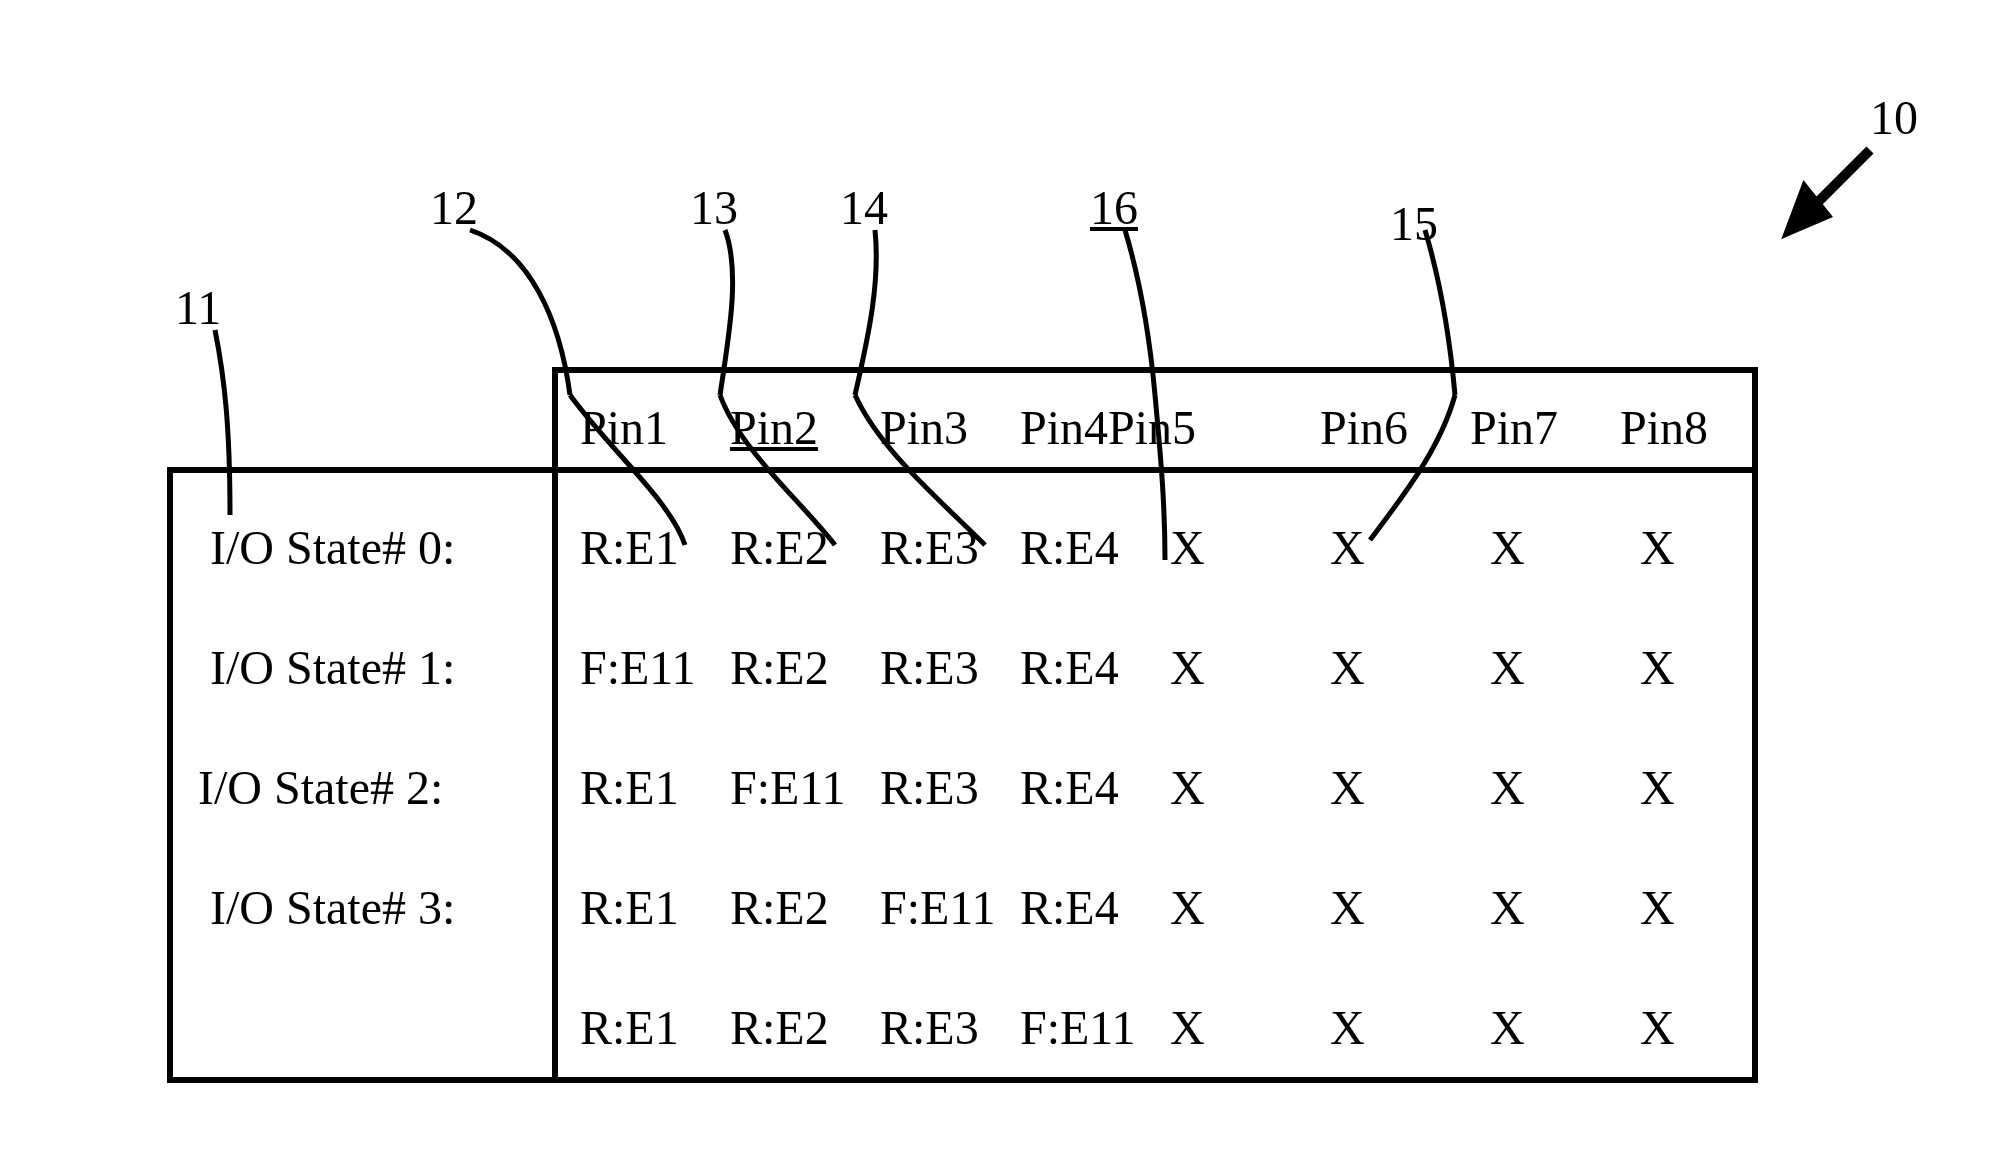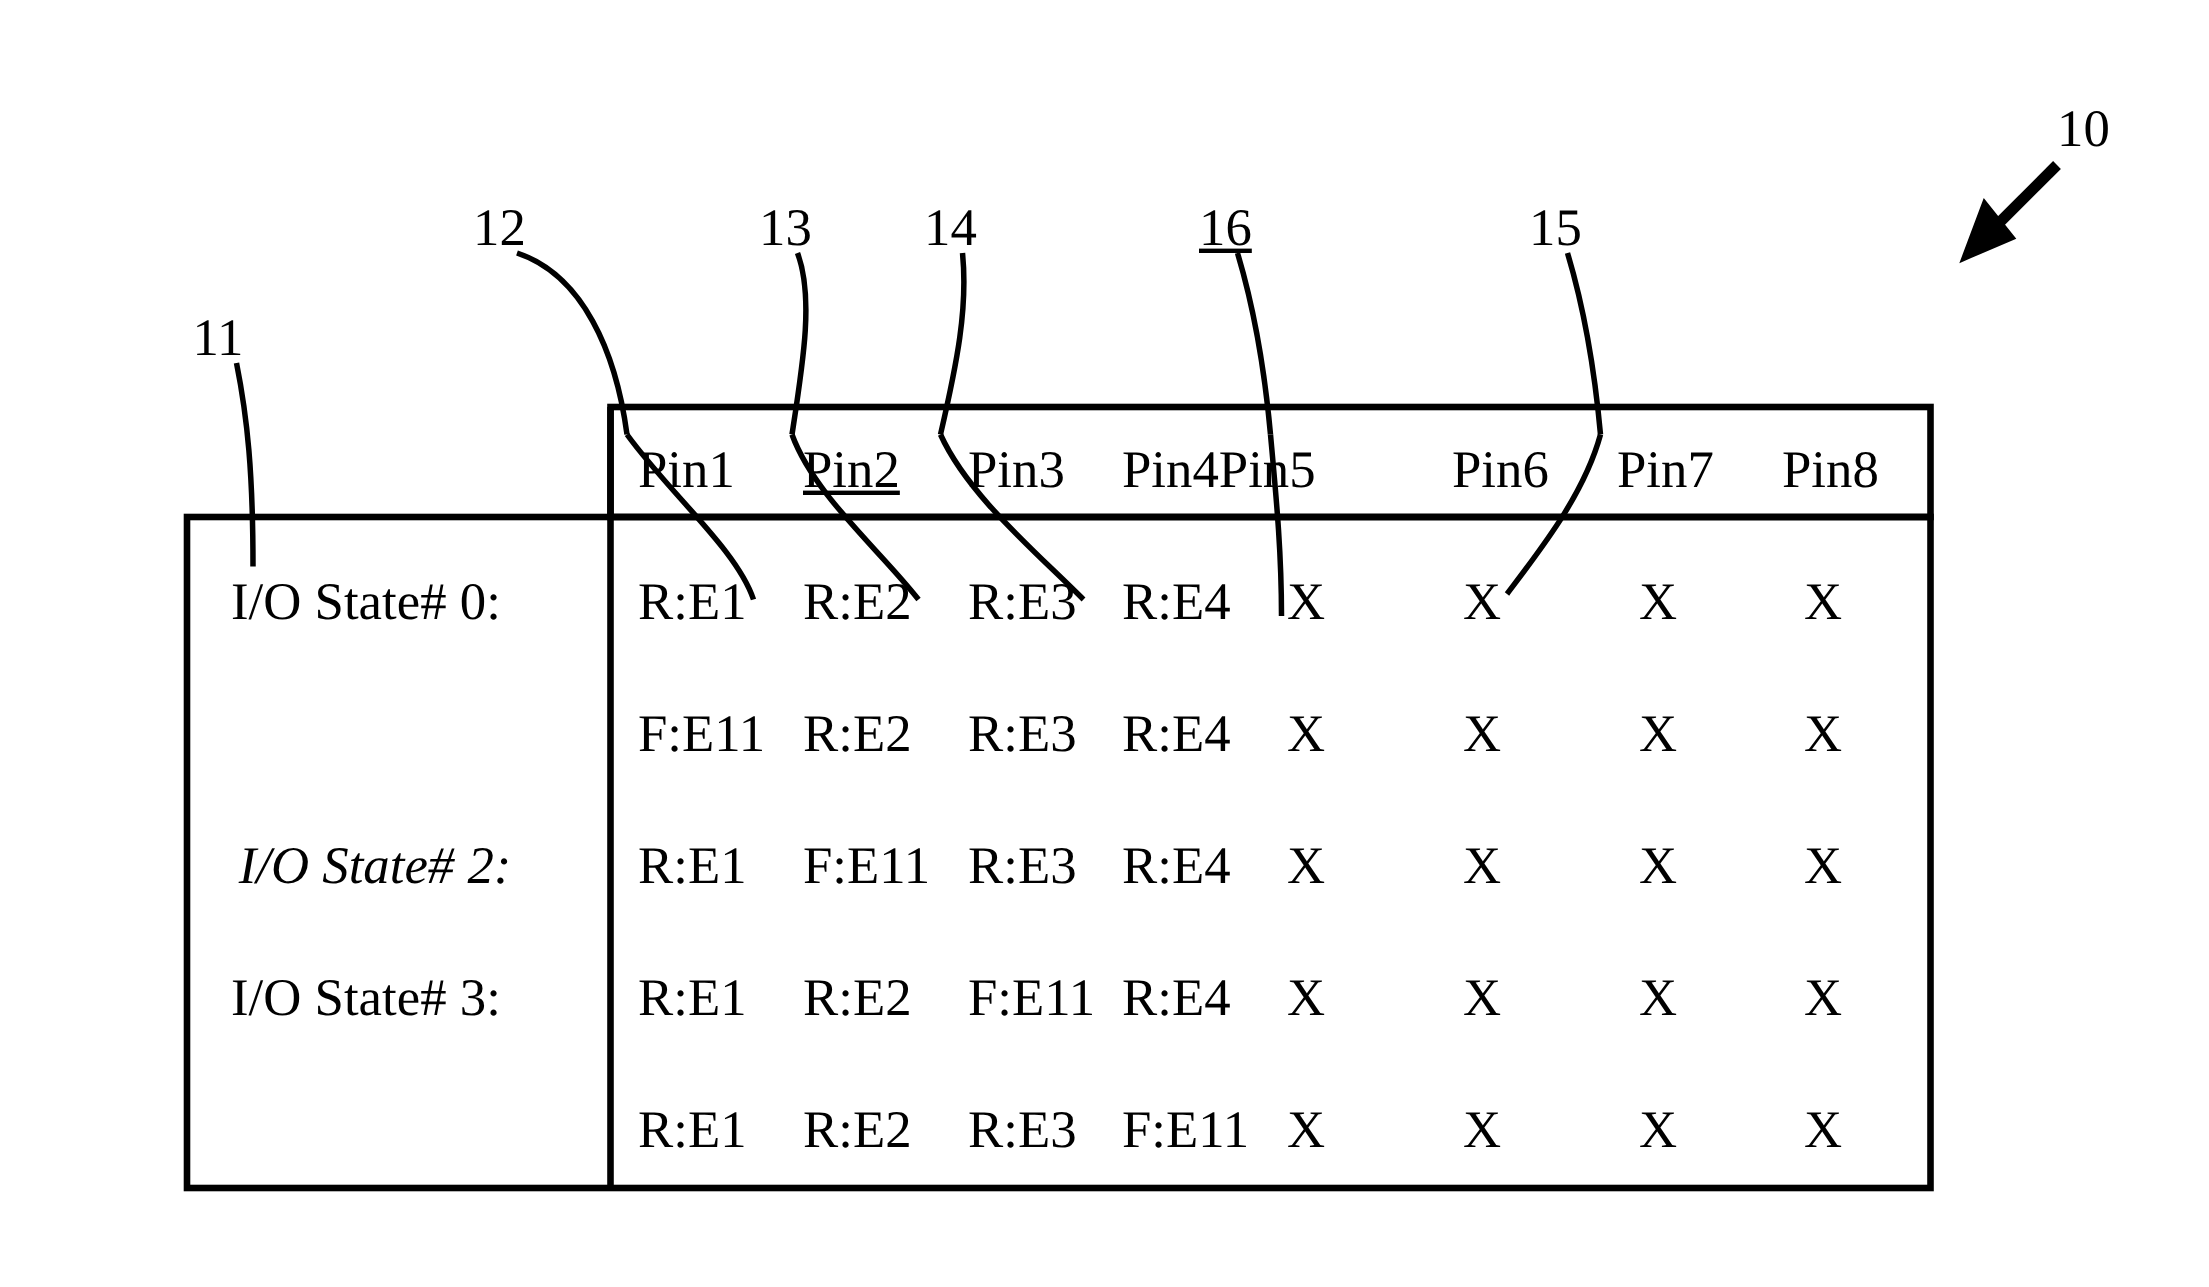--- a/index.html
+++ b/index.html
@@ -40,51 +40,52 @@
 <body>
 
 <div class="figure">
 
   <div class="callout-label" style="left:1870px; top:90px;">10</div>
   <div class="callout-label" style="left:175px;  top:280px;">11</div>
   <div class="callout-label" style="left:430px;  top:180px;">12</div>
   <div class="callout-label" style="left:690px;  top:180px;">13</div>
   <div class="callout-label" style="left:840px;  top:180px;">14</div>
   <div class="callout-label" style="left:1090px; top:180px;text-decoration:underline;">16</div>
-  <div class="callout-label" style="left:1390px; top:180px;">15</div>
+  <div class="callout-label" style="left:1390px; top:196px;">15</div>
 
   <div class="header-cell" style="left:580px;  top:400px;">Pin1</div>
   <div class="header-cell" style="left:730px;  top:400px;text-decoration:underline;">Pin2</div>
   <div class="header-cell" style="left:880px;  top:400px;text-align:right;">Pin3</div>
   <div class="header-cell" style="left:1020px; top:400px;">Pin4</div>
   <div class="header-cell" style="left:1108px; top:400px;">Pin5</div>
   <div class="header-cell" style="left:1320px; top:400px;">Pin6</div>
   <div class="header-cell" style="left:1470px; top:400px;">Pin7</div>
   <div class="header-cell" style="left:1620px; top:400px;">Pin8</div>
 
   <div class="row-label" style="left:210px; top:520px;">I/O State# 0:</div>
   <div class="data-cell" style="left:580px;  top:520px;">R:E1</div>
   <div class="data-cell" style="left:730px;  top:520px;">R:E2</div>
   <div class="data-cell" style="left:880px;  top:520px;">R:E3</div>
   <div class="data-cell" style="left:1020px; top:520px;">R:E4</div>
   <div class="data-cell" style="left:1170px; top:520px;">X</div>
   <div class="data-cell" style="left:1330px; top:520px;">X</div>
   <div class="data-cell" style="left:1490px; top:520px;">X</div>
   <div class="data-cell" style="left:1640px; top:520px;">X</div>
 
+  <div class="row-label" style="left:210px; top:640px;">I/O State# 1:</div>
   <div class="data-cell" style="left:580px;  top:640px;">F:E11</div>
   <div class="data-cell" style="left:730px;  top:640px;">R:E2</div>
   <div class="data-cell" style="left:880px;  top:640px;">R:E3</div>
   <div class="data-cell" style="left:1020px; top:640px;">R:E4</div>
   <div class="data-cell" style="left:1170px; top:640px;">X</div>
   <div class="data-cell" style="left:1330px; top:640px;">X</div>
   <div class="data-cell" style="left:1490px; top:640px;">X</div>
   <div class="data-cell" style="left:1640px; top:640px;">X</div>
 
-  <div class="row-label" style="left:217px; top:760px;font-style:italic;">I/O State# 2:</div>
+  <div class="row-label" style="left:198px; top:760px;">I/O State# 2:</div>
   <div class="data-cell" style="left:580px;  top:760px;">R:E1</div>
   <div class="data-cell" style="left:730px;  top:760px;">F:E11</div>
   <div class="data-cell" style="left:880px;  top:760px;">R:E3</div>
   <div class="data-cell" style="left:1020px; top:760px;">R:E4</div>
   <div class="data-cell" style="left:1170px; top:760px;">X</div>
   <div class="data-cell" style="left:1330px; top:760px;">X</div>
   <div class="data-cell" style="left:1490px; top:760px;">X</div>
   <div class="data-cell" style="left:1640px; top:760px;">X</div>
 
   <div class="row-label" style="left:210px; top:880px;">I/O State# 3:</div>

